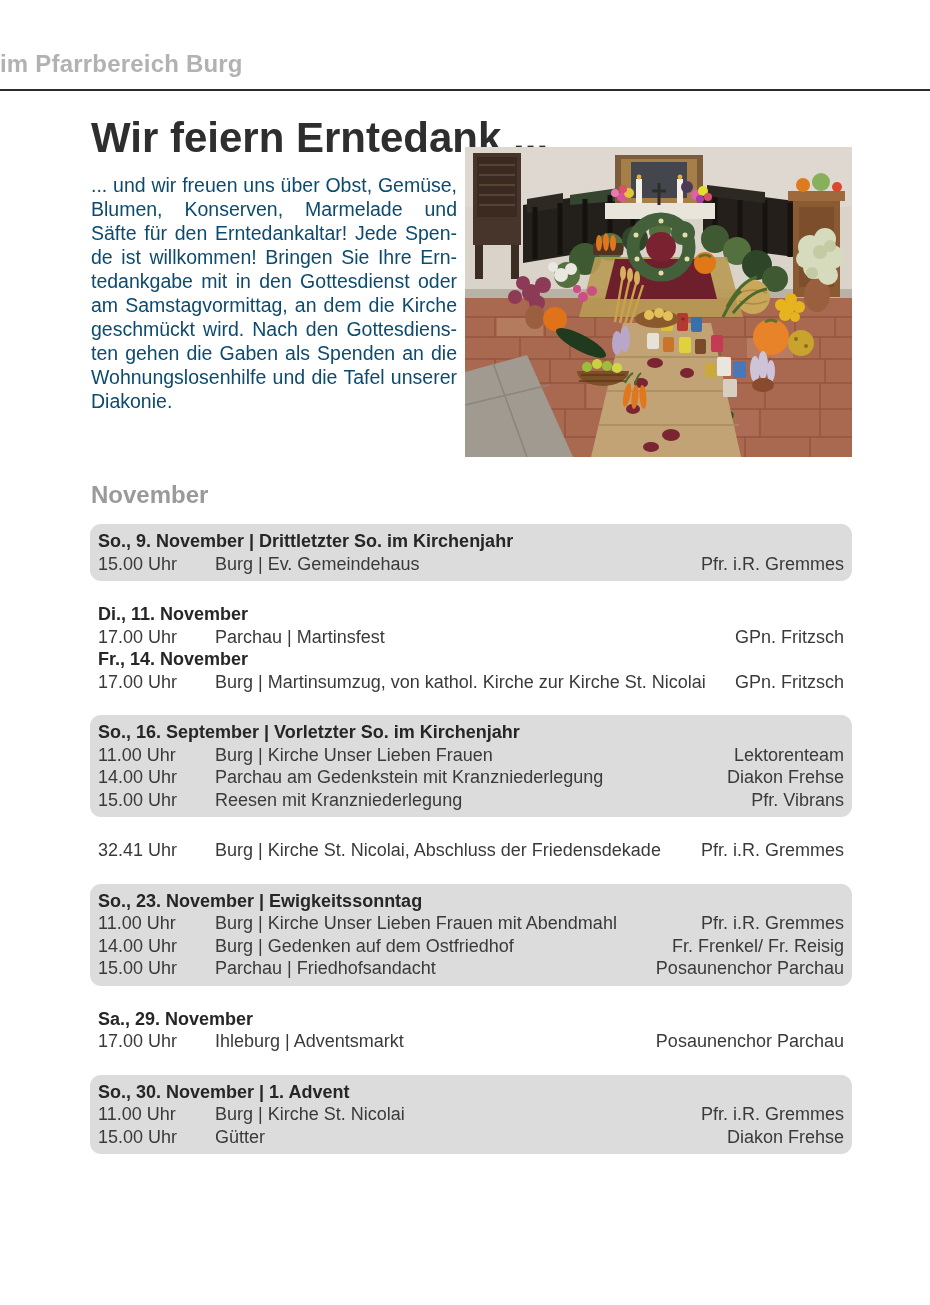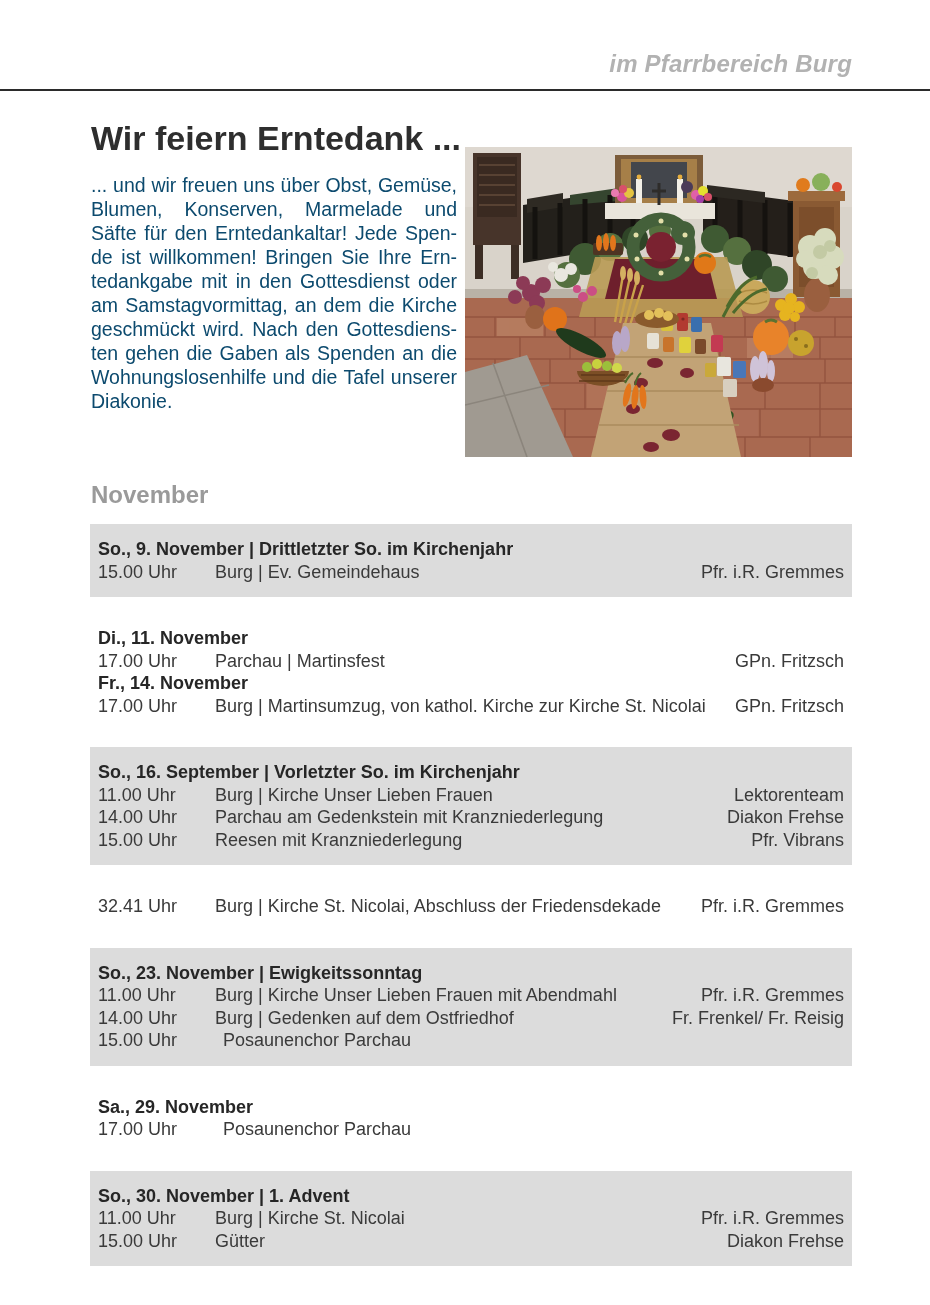--- a/index.html
+++ b/index.html
@@ -6,41 +6,41 @@
   body{
     width:930px;height:1305px;background:#ffffff;
     font-family:"Liberation Sans", sans-serif;
     color:#3a3a3a; overflow:hidden; position:relative;
   }
   .page{position:relative;width:930px;height:1305px;}
 
   
   .page-header{padding-top:50px;}
   .region-label{
-    text-align:right;margin-right:78px;
-    font-size:24px;font-weight:bold;color:#b2b2b2;letter-spacing:.2px;font-style:italic;
+    margin-right:78px;
+    font-size:24px;font-weight:bold;color:#b2b2b2;letter-spacing:.2px;
   }
   .header-rule{margin-top:11px;border:0;border-top:2.5px solid #2b2b2b;height:0;}
 
   
   .article{position:relative;margin:29px 78px 0 91px;min-height:334px;}
-  .article-title{margin:0 0 17px 0;font-size:34px;line-height:36px;font-weight:bold;color:#2e2e2e;}
+  .article-title{margin:0 0 17px 0;font-size:42px;line-height:36px;font-weight:bold;color:#2e2e2e;}
   .article-body{
     margin:0;width:366px;font-size:19.5px;line-height:24px;color:#0c4a6e;
     text-align:justify;hyphens:manual;-webkit-hyphens:manual;
   }
   .photo{
     position:absolute;top:27px;right:0;width:387px;height:310px;overflow:hidden;
   }
   .photo svg{display:block;}
 
   
   .month-heading{margin:24px 78px 12px 91px;font-size:24px;line-height:34px;font-weight:bold;color:#9a9a9a;}
   .blocks{margin:0 78px 0 90px;}
-  .event-block{padding:14px 8px;margin-bottom:16px;font-size:18px;line-height:22.5px;}
+  .event-block{padding:6px 8px;margin-bottom:16px;font-size:18px;line-height:22.5px;border-radius:11px;}
   .event-block.shaded{background:#dcdcdc;}
   .event-date{font-weight:bold;color:#262626;}
   .event-row{display:flex;}
   .event-row .t{flex:0 0 117px;}
   .event-row .w{flex:1 1 auto;white-space:nowrap;min-width:0;}
   .event-row .p{white-space:nowrap;text-align:left;margin-left:8px;}
 </style>
 </head>
 <body>
 
@@ -367,27 +367,29 @@
           <span class="w">Burg | Kirche Unser Lieben Frauen mit Abendmahl</span>
           <span class="p">Pfr. i.R. Gremmes</span>
         </div>
         <div class="event-row">
           <span class="t">14.00 Uhr</span>
           <span class="w">Burg | Gedenken auf dem Ostfriedhof</span>
           <span class="p">Fr. Frenkel/ Fr. Reisig</span>
         </div>
         <div class="event-row">
           <span class="t">15.00 Uhr</span>
+          <span class="w">Parchau | Friedhofsandacht</span>
           <span class="p">Posaunenchor Parchau</span>
         </div>
       </div>
       <div class="event-block">
         <div class="event-date">Sa., 29. November</div>
         <div class="event-row">
           <span class="t">17.00 Uhr</span>
+          <span class="w">Ihleburg | Adventsmarkt</span>
           <span class="p">Posaunenchor Parchau</span>
         </div>
       </div>
       <div class="event-block shaded">
         <div class="event-date">So., 30. November | 1. Advent</div>
         <div class="event-row">
           <span class="t">11.00 Uhr</span>
           <span class="w">Burg | Kirche St. Nicolai</span>
           <span class="p">Pfr. i.R. Gremmes</span>
         </div>

